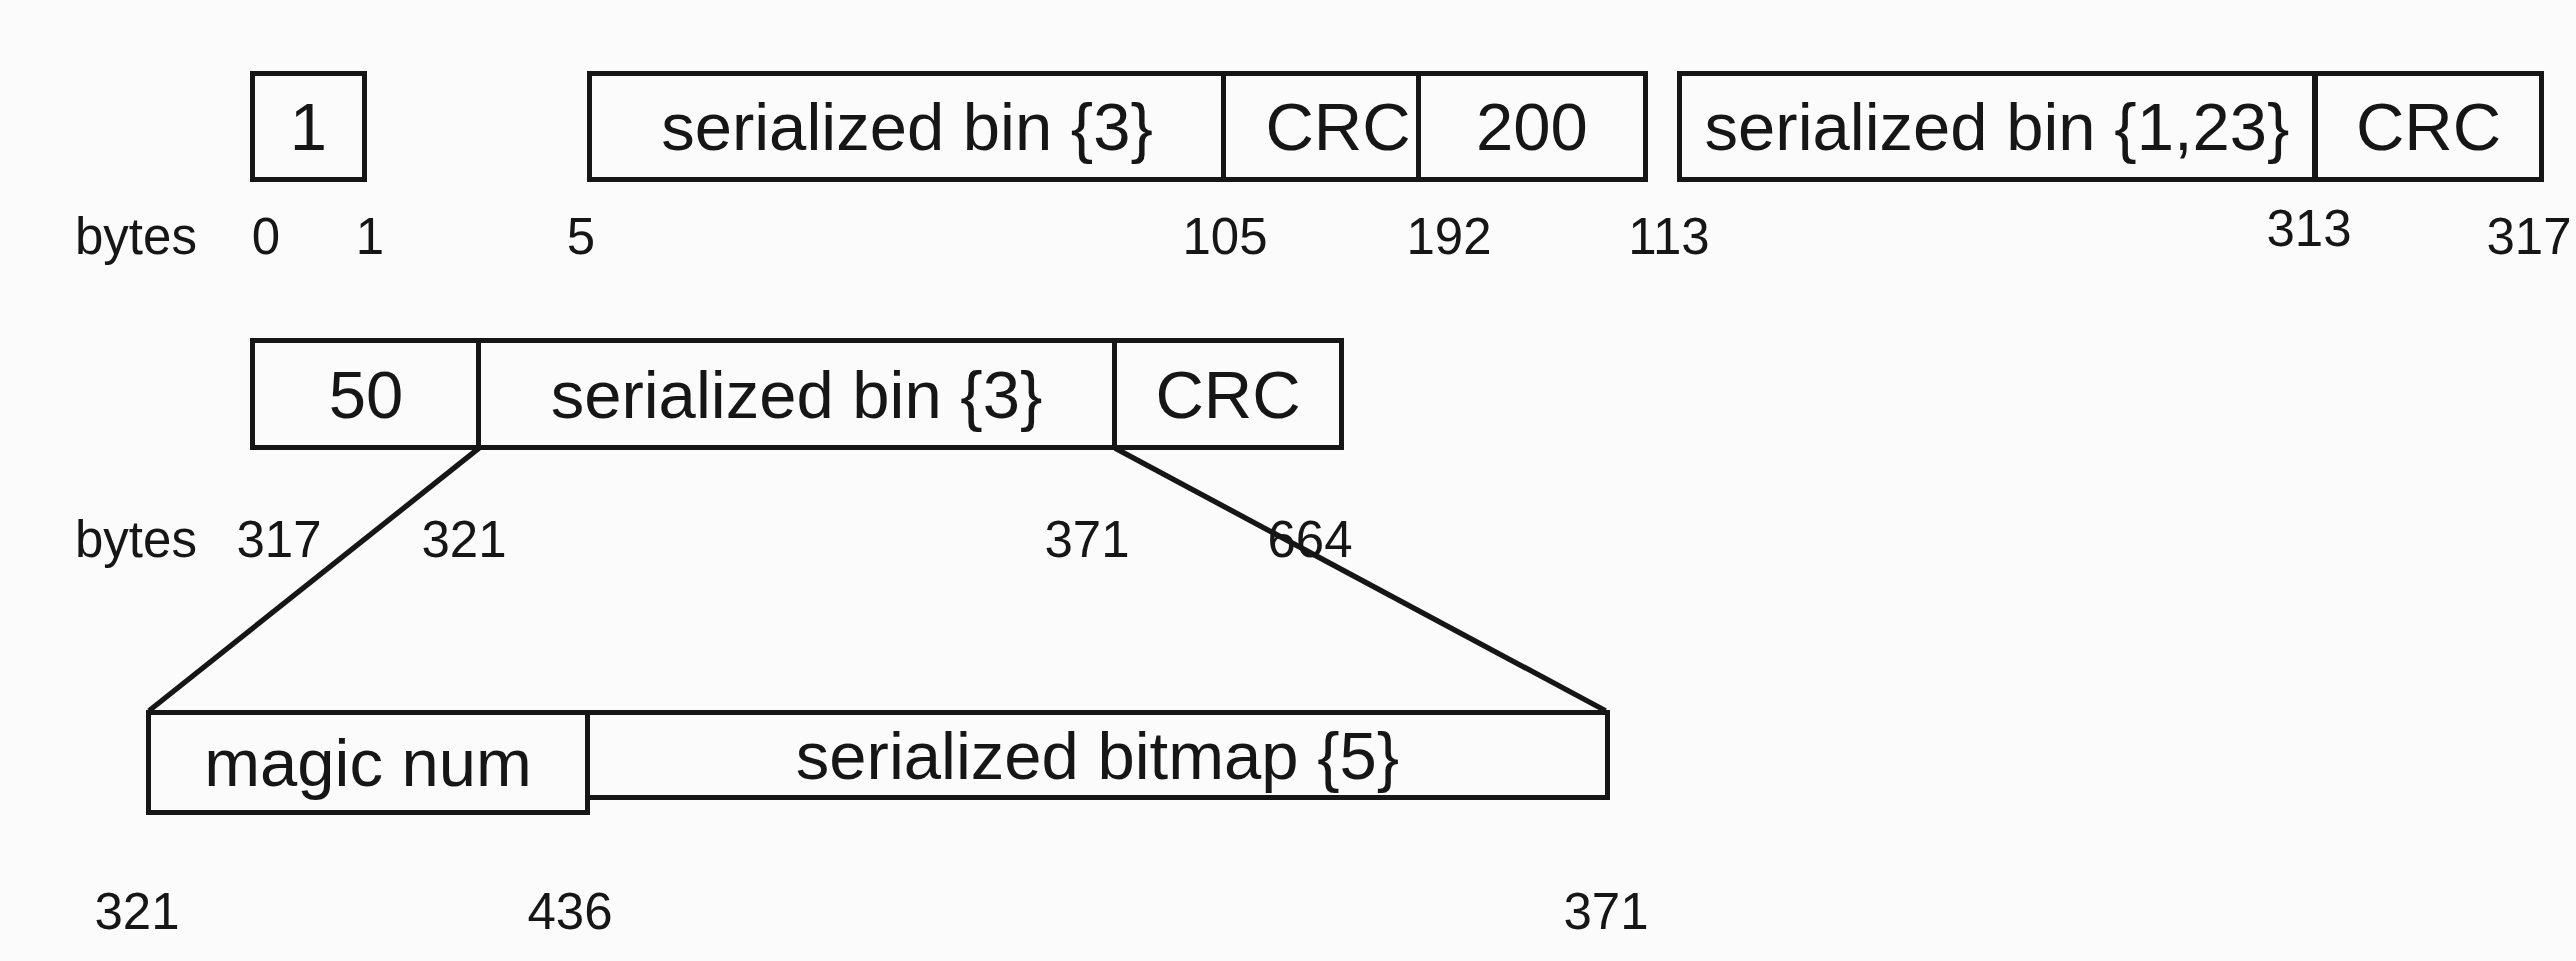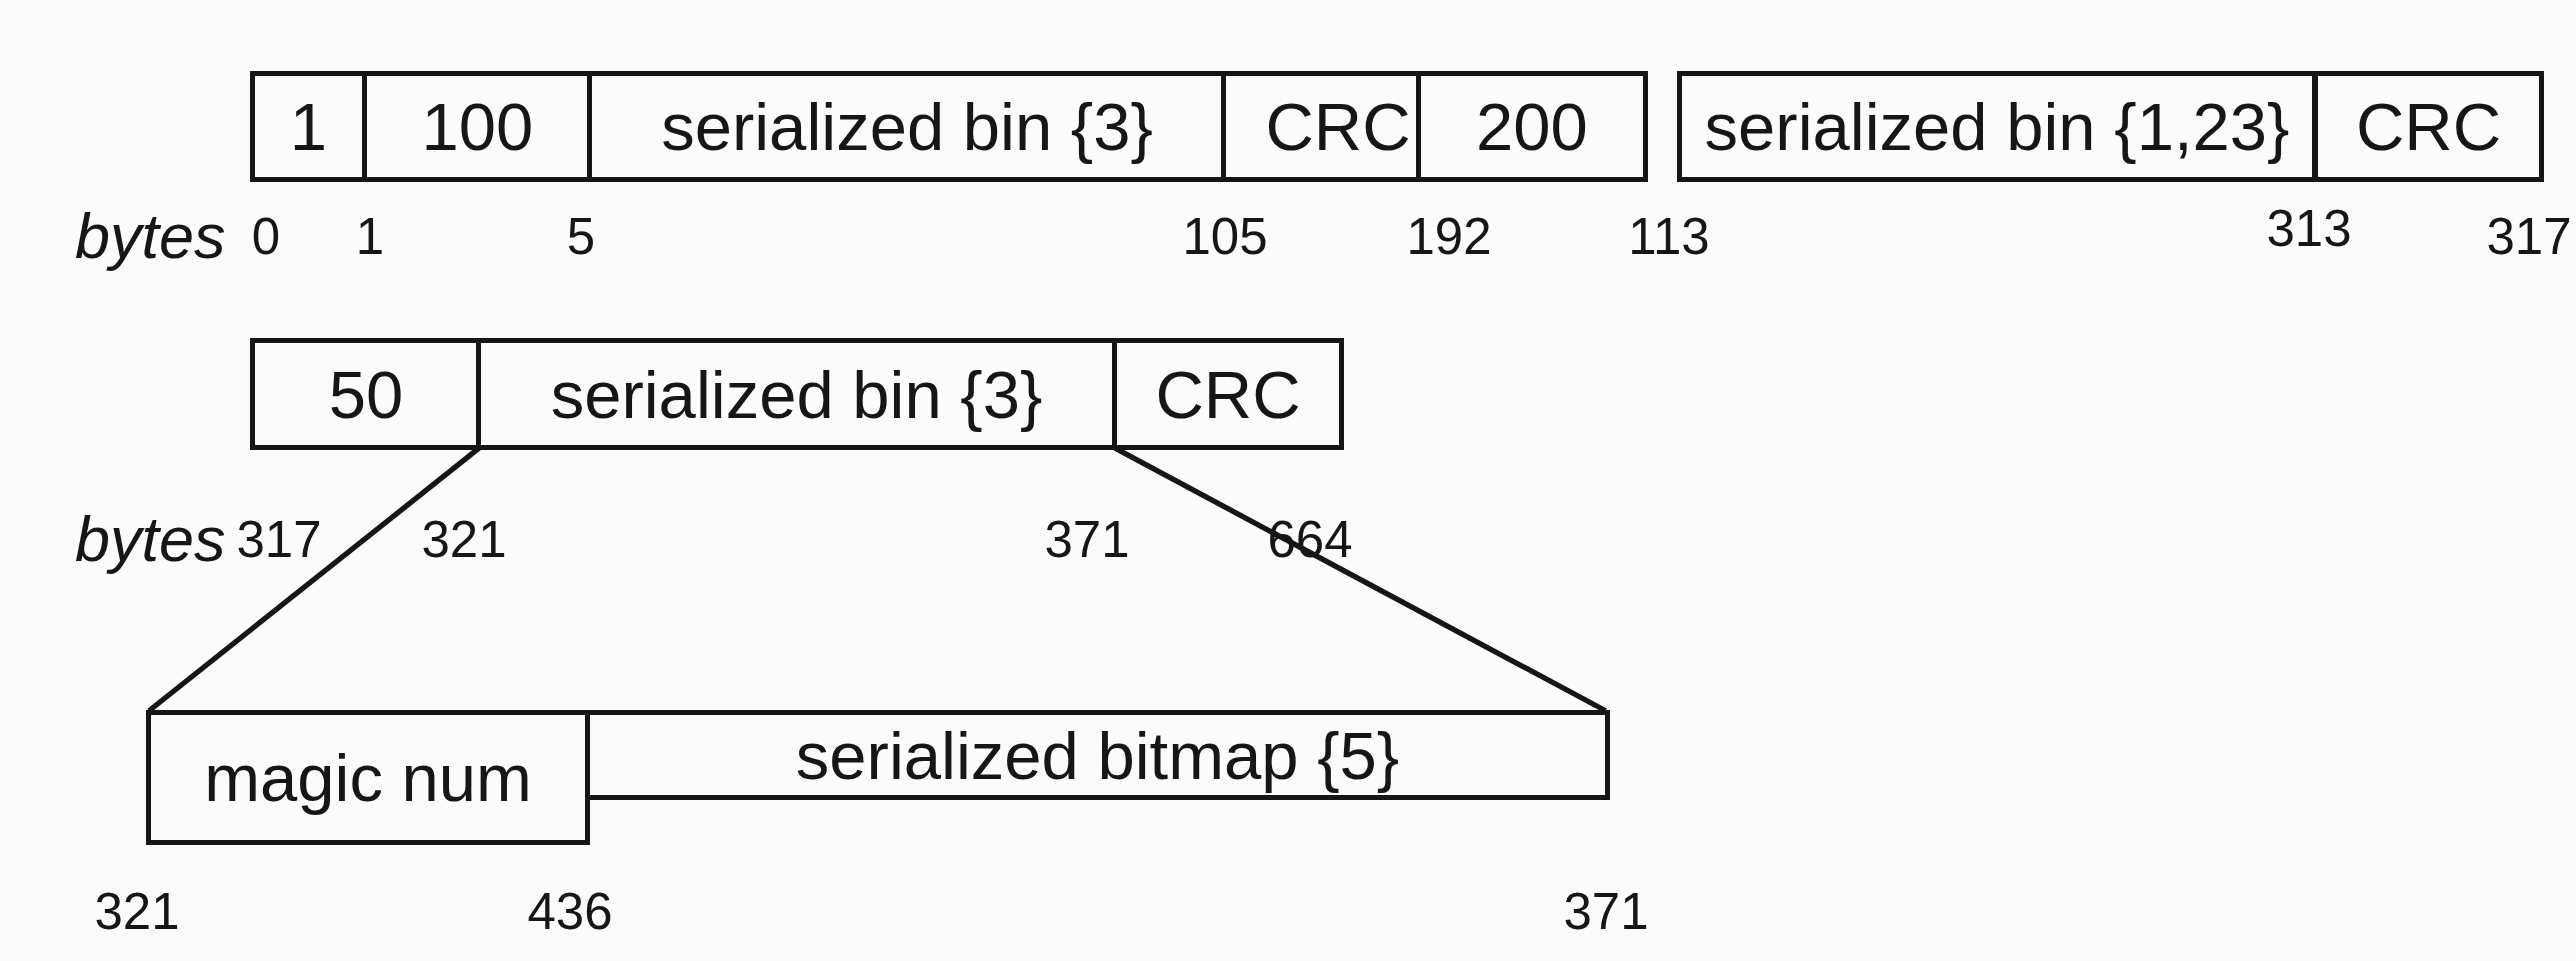--- a/index.html
+++ b/index.html
@@ -43,39 +43,37 @@
   .num {
     position: absolute;
     transform: translateX(-50%);
     font-size: 51px;
     line-height: 53px;
     white-space: nowrap;
     color: #161616;
   }
   .axis-label {
     position: absolute;
-    font-size: 63px;
+    font-size: 51px;
     line-height: 53px;
     white-space: nowrap;
     color: #161616;
-    font-style: italic;
   }
 </style>
 </head>
 <body>
 
 <div class="canvas">
 
   <svg class="overlay" viewBox="0 0 2904 1084">
     <line x1="540" y1="505" x2="168" y2="801"></line>
     <line x1="1257" y1="505" x2="1810" y2="801"></line>
   </svg>
 
   <div class="cell" style="left:250px; top:71px; width:117px; height:111px">1</div>
-  <div class="cell" style="left:362px; top:71px; width:231px; height:111px">100</div>
   <div class="cell" style="left:587px; top:71px; width:640px; height:111px">serialized bin {3}</div>
   <div class="cell" style="left:1221px; top:71px; width:234px; height:111px">CRC</div>
   <div class="cell" style="left:1416px; top:71px; width:232px; height:111px">200</div>
   <div class="cell" style="left:1677px; top:71px; width:640px; height:111px">serialized bin {1,23}</div>
   <div class="cell" style="left:2313px; top:71px; width:231px; height:111px">CRC</div>
 
   <div class="axis-label" style="left:75px; top:210px">bytes</div>
   <div class="num" style="left:266px; top:210px">0</div>
   <div class="num" style="left:370px; top:210px">1</div>
   <div class="num" style="left:581px; top:210px">5</div>
@@ -88,21 +86,21 @@
   <div class="cell" style="left:250px; top:338px; width:232px; height:112px">50</div>
   <div class="cell" style="left:476px; top:338px; width:641px; height:112px">serialized bin {3}</div>
   <div class="cell" style="left:1112px; top:338px; width:232px; height:112px">CRC</div>
 
   <div class="axis-label" style="left:75px; top:513px">bytes</div>
   <div class="num" style="left:279px; top:513px">317</div>
   <div class="num" style="left:464px; top:513px">321</div>
   <div class="num" style="left:1087px; top:513px">371</div>
   <div class="num" style="left:1310px; top:513px">664</div>
 
-  <div class="cell" style="left:146px; top:710px; width:444px; height:135px">magic num</div>
+  <div class="cell" style="left:146px; top:710px; width:444px; height:105px">magic num</div>
   <div class="cell" style="left:585px; top:710px; width:1025px; height:90px">serialized bitmap {5}</div>
 
   <div class="num" style="left:137px; top:885px">321</div>
   <div class="num" style="left:570px; top:885px">436</div>
   <div class="num" style="left:1606px; top:885px">371</div>
 
 </div>
 
 
 </body></html>

